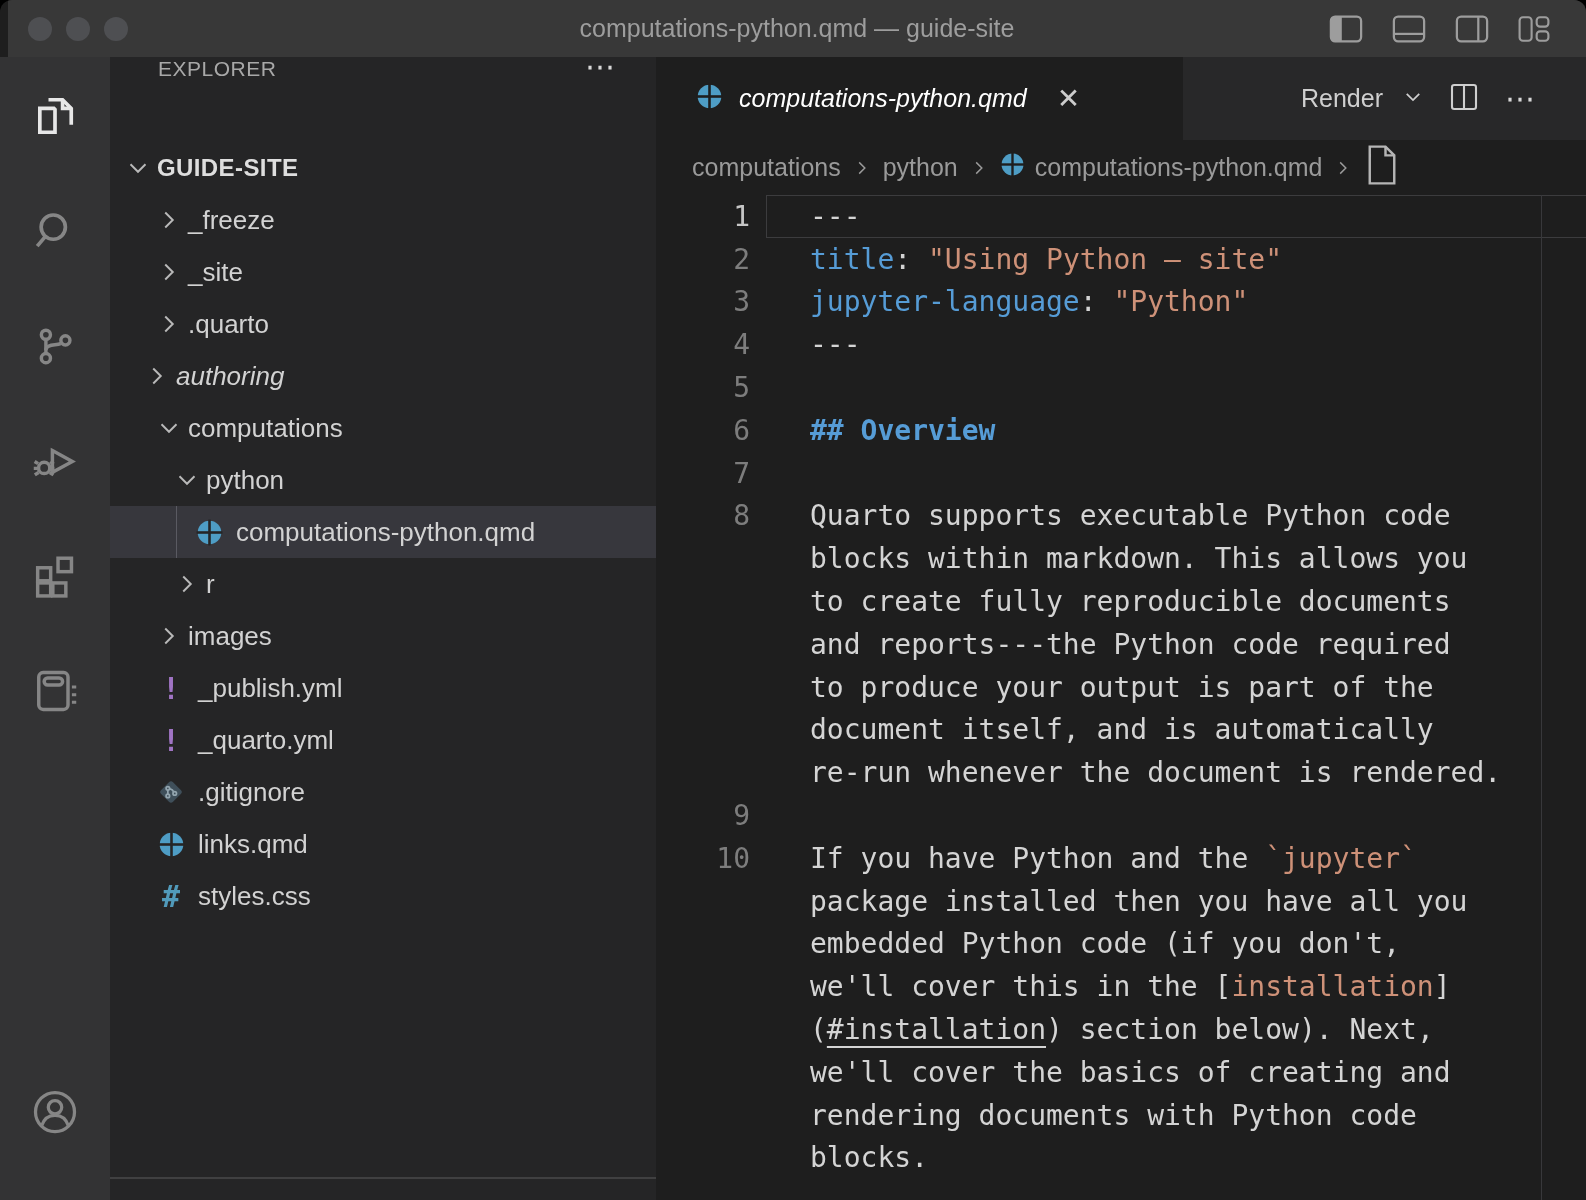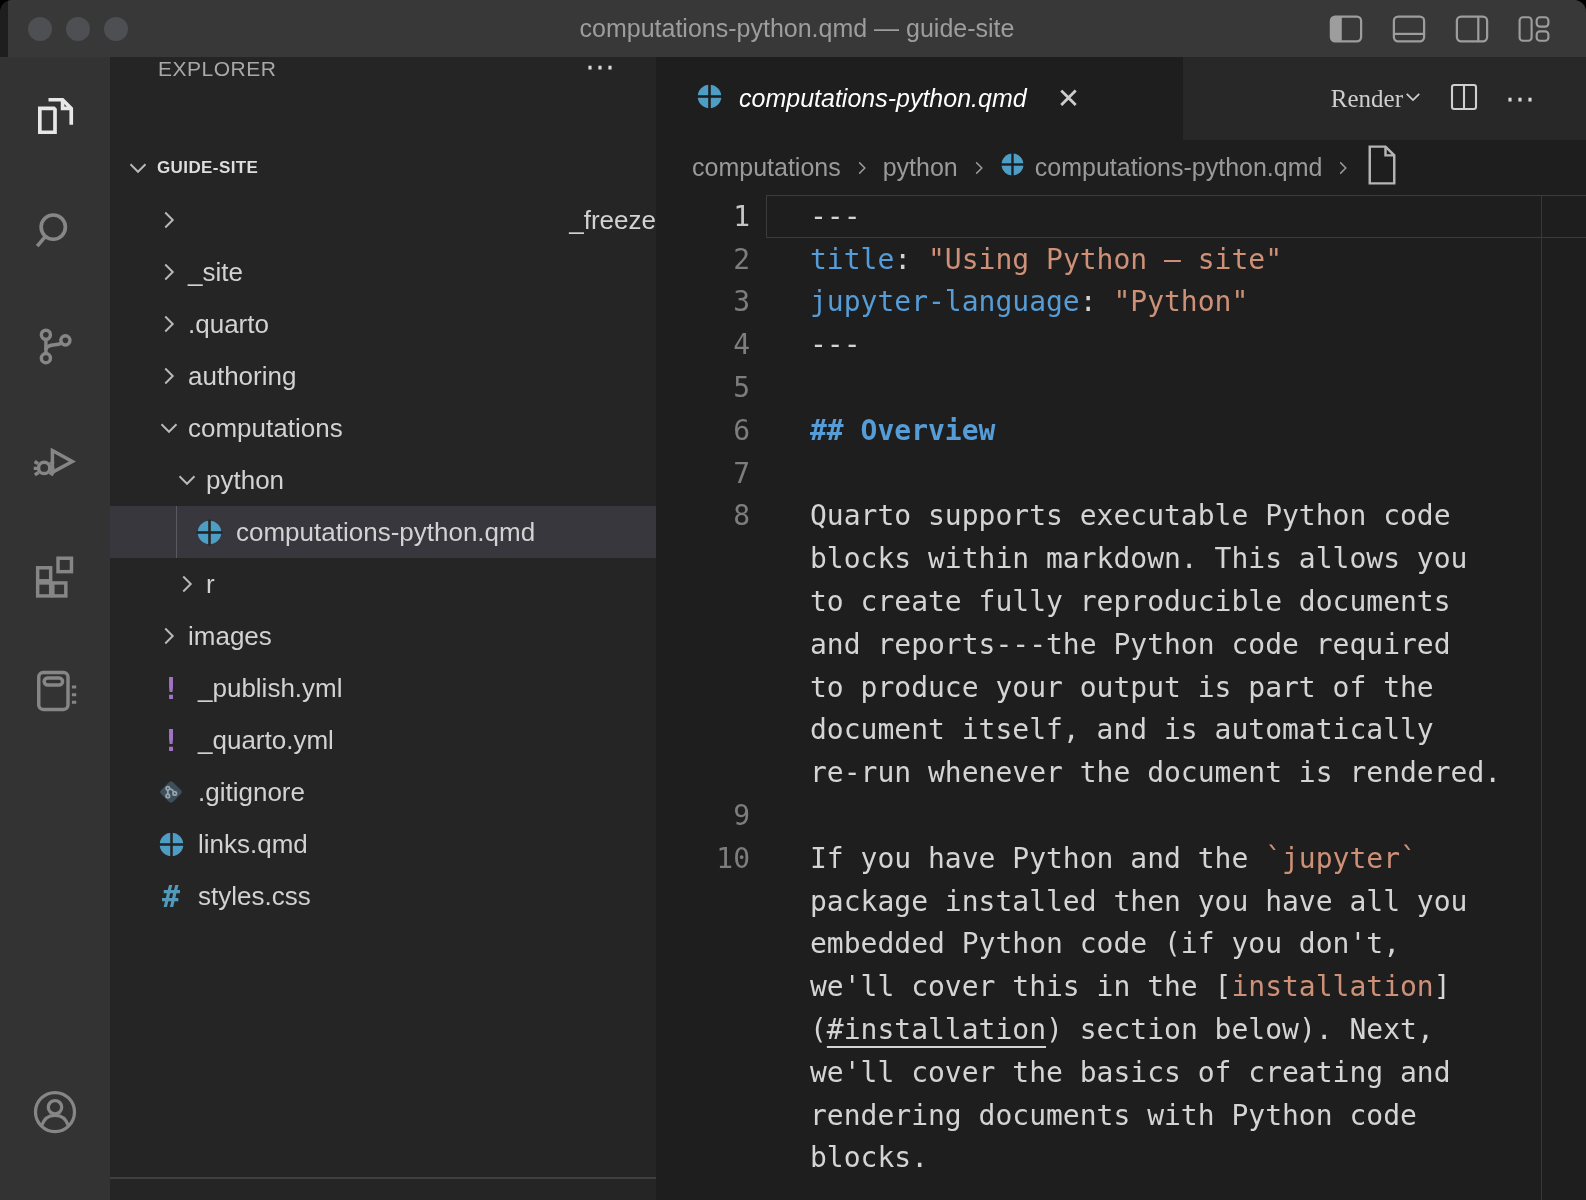--- a/index.html
+++ b/index.html
@@ -26,33 +26,33 @@
   .sb-header{position:absolute;top:0;left:0;right:0;height:85px;display:flex;align-items:flex-start;}
   .sb-title{margin-left:48px;color:#a8a8a8;font-size:21px;letter-spacing:.5px;}
   .sb-more{position:absolute;right:38px;color:#d8d8d8;font-size:30px;letter-spacing:3px;line-height:20px;}
   .tree{position:absolute;top:85px;left:0;right:0;}
   .trow{height:52px;display:flex;align-items:center;color:#d2d2d2;font-size:26px;position:relative;cursor:default;white-space:nowrap;}
   .trow.selected{background:#37373d;}
   .trow.selected .guide{position:absolute;left:66px;top:0;bottom:0;width:1px;background:#5a5a62;}
   .trow .chev{width:26px;display:flex;justify-content:center;flex:none;}
   .trow .ficon{width:30px;display:flex;justify-content:center;align-items:center;flex:none;margin-right:6px;}
   .trow .lbl{margin-left:6px;}
-  .trow.root .lbl{font-weight:700;font-size:17px;letter-spacing:.4px;color:#dedede;}
+  .trow.root .lbl{font-weight:700;font-size:24px;letter-spacing:.4px;color:#dedede;}
   .glyph{font-weight:700;font-size:30px;font-family:"DejaVu Sans Mono",monospace;}
   .outline{position:absolute;left:0;right:0;top:1120px;border-top:2px solid #404041;height:80px;display:flex;align-items:center;}
 
   
   .editorgroup{flex:1;position:relative;background:#1e1e1e;overflow:hidden;}
   .tabbar{position:absolute;left:0;top:0;right:0;height:83px;background:#282829;}
   .tab{position:absolute;left:0;top:0;width:527px;height:83px;background:#1e1e1e;display:flex;align-items:center;padding-left:40px;box-sizing:border-box;}
   .tab .qicon{margin-right:16px;}
   .tab-label{color:#ffffff;font-style:italic;font-size:25px;font-weight:500;}
   .tab-close{margin-left:30px;color:#cccccc;font-size:28px;font-weight:300;}
   .tab-actions{position:absolute;right:48px;top:0;height:83px;display:flex;align-items:center;gap:26px;color:#cfcfcf;}
-  .render{display:flex;align-items:center;gap:0;font-size:25px;font-family:Liberation Serif, serif;}
+  .render{display:flex;align-items:center;gap:20px;font-size:25px;}
   .dots{font-size:30px;letter-spacing:3px;color:#d8d8d8;line-height:10px;}
 
   .breadcrumbs{position:absolute;left:0;top:83px;right:0;height:55px;display:flex;align-items:center;padding-left:36px;color:#9a9a9a;font-size:25px;gap:12px;white-space:nowrap;}
   .bc-sep{display:flex;align-items:center;}
   .bc-item{display:flex;align-items:center;gap:10px;}
 
   .code{position:absolute;left:0;top:138px;right:0;bottom:0;font-family:"DejaVu Sans Mono",monospace;font-size:28px;}
   .crow{height:42.8px;display:flex;align-items:center;position:relative;white-space:pre;}
   .gutter{width:94px;text-align:right;color:#7d7d7d;flex:none;}
   .ctext{padding-left:60px;color:#d4d4d4;}
@@ -172,21 +172,21 @@
       </div>
       <div class="tree" id="tree">
           <div class="trow root" style="padding-left: 15px;">
             <span class="chev">
               <svg width="24" height="24" viewBox="0 0 16 16" fill="none" stroke="#b9b9b9" stroke-width="1.3" transform="rotate(90)">
                 <polyline points="5.5,3 10.5,8 5.5,13"></polyline>
               </svg>
             </span>
             <span class="lbl">GUIDE-SITE</span>
           </div>
-          <div class="trow" style="padding-left: 46px; justify-content: space-between;">
+          <div class="trow" style="padding-left: 46px;">
             <span class="chev">
               <svg width="24" height="24" viewBox="0 0 16 16" fill="none" stroke="#b9b9b9" stroke-width="1.3">
                 <polyline points="5.5,3 10.5,8 5.5,13"></polyline>
               </svg>
             </span>
             <span class="lbl">_freeze</span>
           </div>
           <div class="trow" style="padding-left: 46px;">
             <span class="chev">
               <svg width="24" height="24" viewBox="0 0 16 16" fill="none" stroke="#b9b9b9" stroke-width="1.3">
@@ -196,21 +196,21 @@
             <span class="lbl">_site</span>
           </div>
           <div class="trow" style="padding-left: 46px;">
             <span class="chev">
               <svg width="24" height="24" viewBox="0 0 16 16" fill="none" stroke="#b9b9b9" stroke-width="1.3">
                 <polyline points="5.5,3 10.5,8 5.5,13"></polyline>
               </svg>
             </span>
             <span class="lbl">.quarto</span>
           </div>
-          <div class="trow" style="padding-left: 46px;">
+          <div class="trow" style="padding-left: 34px; font-style: italic;">
             <span class="chev">
               <svg width="24" height="24" viewBox="0 0 16 16" fill="none" stroke="#b9b9b9" stroke-width="1.3">
                 <polyline points="5.5,3 10.5,8 5.5,13"></polyline>
               </svg>
             </span>
             <span class="lbl">authoring</span>
           </div>
           <div class="trow" style="padding-left: 46px;">
             <span class="chev">
               <svg width="24" height="24" viewBox="0 0 16 16" fill="none" stroke="#b9b9b9" stroke-width="1.3" transform="rotate(90)">

